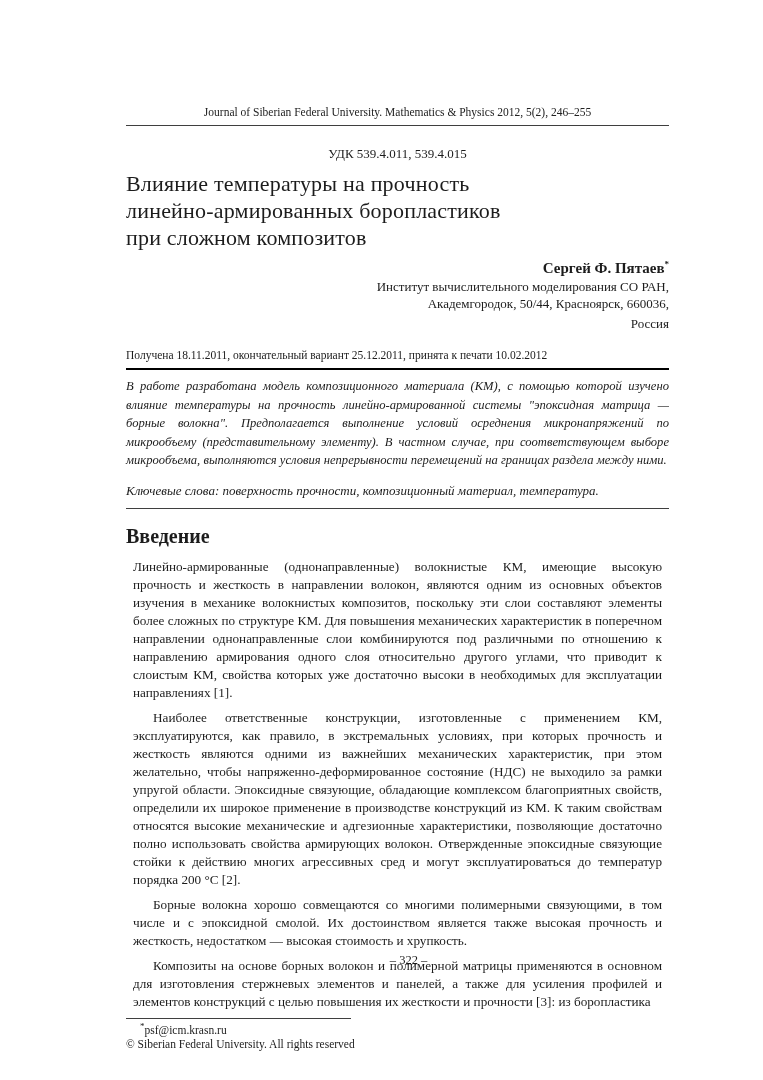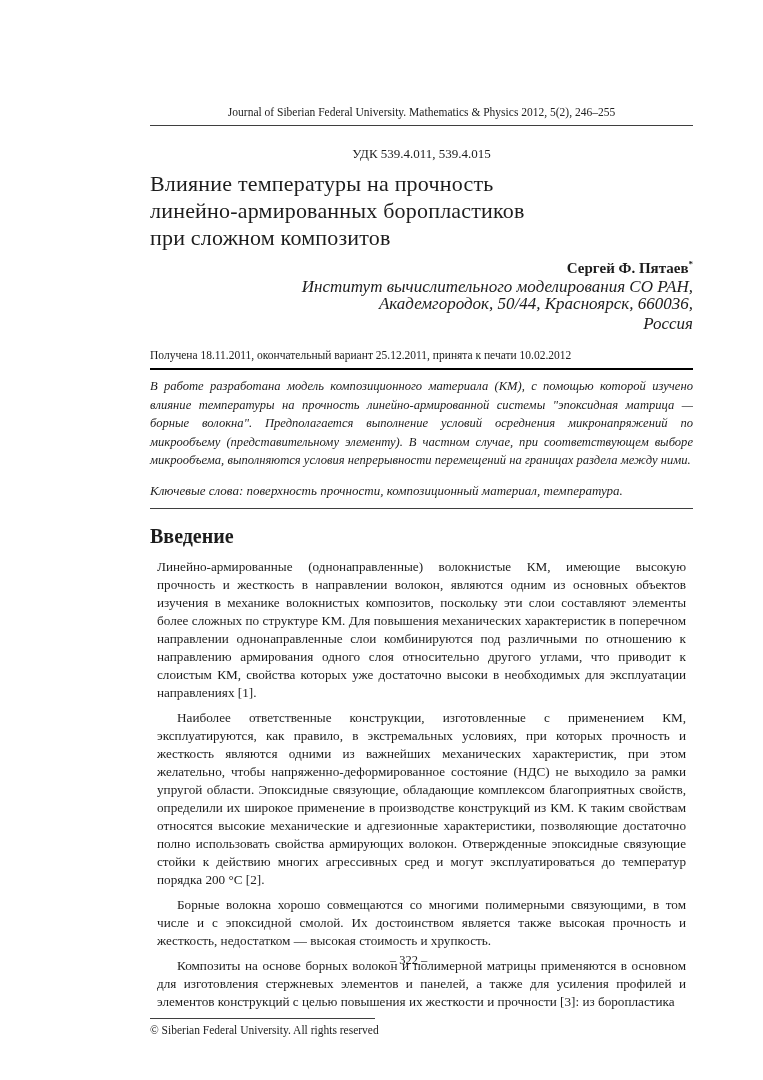--- a/index.html
+++ b/index.html
@@ -10,21 +10,21 @@
   body {
     width: 763px;
     height: 1080px;
     position: relative;
     font-family: "Liberation Serif", "DejaVu Serif", serif;
     color: #1c1c1c;
     overflow: hidden;
   }
   .column {
     position: absolute;
-    left: 150px;
+    left: 126px;
     top: 0;
     width: 543px;
   }
   .running-head {
     padding-top: 105px;
     padding-bottom: 6px;
     border-bottom: 1px solid #3f3f3f;
     text-align: center;
     font-size: 11.5px;
     line-height: 14px;
@@ -51,23 +51,22 @@
     font-size: 15px;
     font-weight: bold;
     line-height: 19px;
   }
   .author-name sup, .fn-line sup {
     font-size: 9px;
     vertical-align: super;
     line-height: 0;
   }
   .affil {
-    font-size: 17px;
+    font-size: 13px;
     line-height: 17px;
-    font-style: italic;
   }
   .affil-country {
     margin-top: 3px;
   }
   .received {
     margin-top: 16px;
     font-size: 11.5px;
     line-height: 14px;
   }
   .abstract-box {
@@ -162,18 +161,19 @@
 
   <div class="intro-heading">Введение</div>
 
   <p class="body-para first">Линейно-армированные (однонаправленные) волокнистые КМ, имеющие высокую прочность и жесткость в направлении волокон, являются одним из основных объектов изучения в механике волокнистых композитов, поскольку эти слои составляют элементы более сложных по структуре КМ. Для повышения механических характеристик в поперечном направлении однонаправленные слои комбинируются под различными по отношению к направлению армирования одного слоя относительно другого углами, что приводит к слоистым КМ, свойства которых уже достаточно высоки в необходимых для эксплуатации направлениях [1].</p>
   <p class="body-para">Наиболее ответственные конструкции, изготовленные с применением КМ, эксплуатируются, как правило, в экстремальных условиях, при которых прочность и жесткость являются одними из важнейших механических характеристик, при этом желательно, чтобы напряженно-деформированное состояние (НДС) не выходило за рамки упругой области. Эпоксидные связующие, обладающие комплексом благоприятных свойств, определили их широкое применение в производстве конструкций из КМ. К таким свойствам относятся высокие механические и адгезионные характеристики, позволяющие достаточно полно использовать свойства армирующих волокон. Отвержденные эпоксидные связующие стойки к действию многих агрессивных сред и могут эксплуатироваться до температур порядка 200 °C [2].</p>
   <p class="body-para">Борные волокна хорошо совмещаются со многими полимерными связующими, в том числе и с эпоксидной смолой. Их достоинством является также высокая прочность и жесткость, недостатком — высокая стоимость и хрупкость.</p>
   <p class="body-para">Композиты на основе борных волокон и полимерной матрицы применяются в основном для изготовления стержневых элементов и панелей, а также для усиления профилей и элементов конструкций с целью повышения их жесткости и прочности [3]: из боропластика</p>
 
   <div class="footnote">
     <div class="footnote-rule"></div>
+    <div class="fn-line fn-email"><sup>*</sup><span>psf@icm.krasn.ru</span></div>
     <div class="fn-line">© Siberian Federal University. All rights reserved</div>
   </div>
 
 </div>
 
 <div class="page-number">– 322 –</div>
 
 </body></html>

